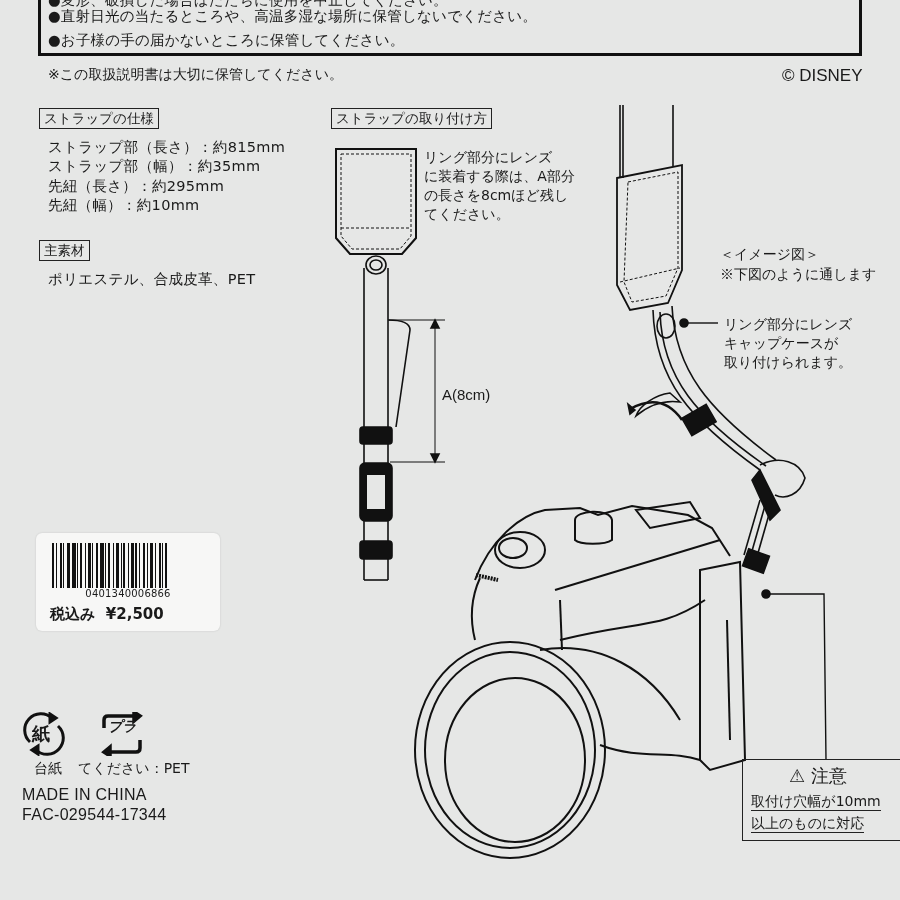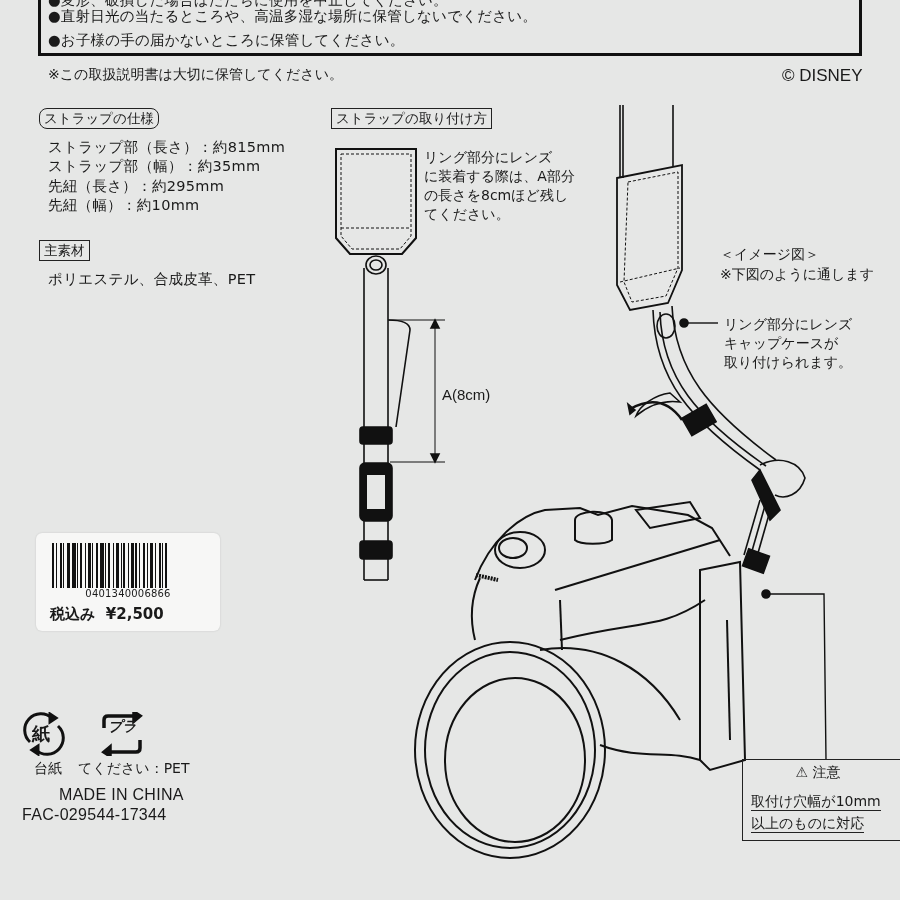--- a/index.html
+++ b/index.html
@@ -30,55 +30,55 @@
   .barcode { position: absolute; left: 16px; top: 10px; width: 152px; height: 45px; display: flex; gap: 0; }
   .barcode span { display: block; height: 100%; background: #111; }
   .bc-num { position: absolute; left: 0; right: 0; top: 55px; text-align: center; font-size: 10px; letter-spacing: 0.2px; }
   .bc-price { position: absolute; left: 14px; top: 72px; font-size: 15px; font-weight: bold; white-space: nowrap; }
   .recycle-lbl { font-size: 14px; white-space: nowrap; }
   .made { font-family: "Liberation Sans", sans-serif; font-size: 16px; white-space: nowrap; letter-spacing: 0.3px; }
   .caution-box {
     position: absolute; left: 742px; top: 759px; width: 170px; height: 82px;
     border: 1.5px solid #222; box-sizing: border-box;
   }
-  .caution-title { position: absolute; left: 0; width: 150px; top: 4px; text-align: center; font-size: 14px; }
+  .caution-title { position: absolute; left: 0; width: 150px; top: 4px; text-align: center; font-size: 18px; }
   .caution-line { position: absolute; left: 8px; font-size: 14px; white-space: nowrap; border-bottom: 1.5px solid #222; line-height: 18px; }
   svg { position: absolute; left: 0; top: 0; }
 </style>
 </head>
 <body>
 
 <div class="warn-box"></div>
 <div class="warn-line" style="top:-9px;">●変形、破損した場合はただちに使用を中止してください。</div>
 <div class="warn-line" style="top:7px;">●直射日光の当たるところや、高温多湿な場所に保管しないでください。</div>
 <div class="warn-line" style="top:31px;">●お子様の手の届かないところに保管してください。</div>
 
 <div class="abs note" style="left:48px; top:66px;">※この取扱説明書は大切に保管してください。</div>
 <div class="abs copyright" style="left:782px; top:66px;">© DISNEY</div>
 
-<div class="boxed-title" style="left:39px; top:108px;border-radius:8px;">ストラップの仕様</div>
+<div class="boxed-title" style="left:39px; top:108px;">ストラップの仕様</div>
 <div class="spec-line" style="top:138px;">ストラップ部（長さ）：約815mm</div>
 <div class="spec-line" style="top:157px;">ストラップ部（幅）：約35mm</div>
 <div class="spec-line" style="top:177px;">先紐（長さ）：約295mm</div>
 <div class="spec-line" style="top:196px;">先紐（幅）：約10mm</div>
 
 <div class="boxed-title" style="left:39px; top:240px;">主素材</div>
 <div class="spec-line" style="top:270px;">ポリエステル、合成皮革、PET</div>
 
 <div class="boxed-title" style="left:331px; top:108px;">ストラップの取り付け方</div>
 <div class="abs text14" style="left:424px; top:148px;">
   <div>リング部分にレンズ</div>
   <div>に装着する際は、A部分</div>
   <div>の長さを8cmほど残し</div>
   <div>てください。</div>
 </div>
 <div class="abs" style="left:442px; top:386px; font-family:'Liberation Sans',sans-serif; font-size:15px;">A(8cm)</div>
 
 <div class="abs text14" style="left:720px; top:245px;">＜イメージ図＞</div>
-<div class="abs text14" style="left:720px; top:265px;">※下図のように通します</div>
+<div class="abs text14" style="left:720px; top:265px;font-family:Liberation Serif, serif;">※下図のように通します</div>
 <div class="abs text14" style="left:724px; top:315px;">
   <div>リング部分にレンズ</div>
   <div>キャップケースが</div>
   <div>取り付けられます。</div>
 </div>
 
 <svg width="900" height="900" fill="none" stroke="#111" stroke-width="1.6">
 
   <g>
     <path d="M336 149 L416 149 L416 238 L402 254 L350 254 L336 238 Z" stroke-width="2"></path>
@@ -202,21 +202,21 @@
   <svg width="44" height="44" fill="none" stroke="#111" stroke-width="3.5">
     <path d="M4 16 L4 8 Q4 4 8 4 L34 4"></path>
       <path d="M40 28 L40 36 Q40 40 36 40 L10 40"></path>
     <path d="M34 0 L40 4 L34 9 Z" fill="#111"></path>
       <path d="M10 35 L4 40 L10 44 Z" fill="#111"></path>
   </svg>
   <span class="abs" style="left:8px; top:6px; font-size:14px; font-weight:bold; font-style:italic;">プラ</span>
 </div>
 <div class="abs recycle-lbl" style="left:78px; top:760px;">てください：PET</div>
 
-<div class="abs made" style="left:22px; top:786px;margin-left:37px;">MADE IN CHINA</div>
+<div class="abs made" style="left:22px; top:786px;">MADE IN CHINA</div>
 <div class="abs made" style="left:22px; top:806px;">FAC-029544-17344</div>
 
 <div class="caution-box">
   <div class="caution-title">
     <span>⚠</span>&nbsp;<span>注意</span>
   </div>
   <div class="caution-line" style="top:32px;">取付け穴幅が10mm</div>
   <div class="caution-line" style="top:54px;">以上のものに対応</div>
 </div>
 

